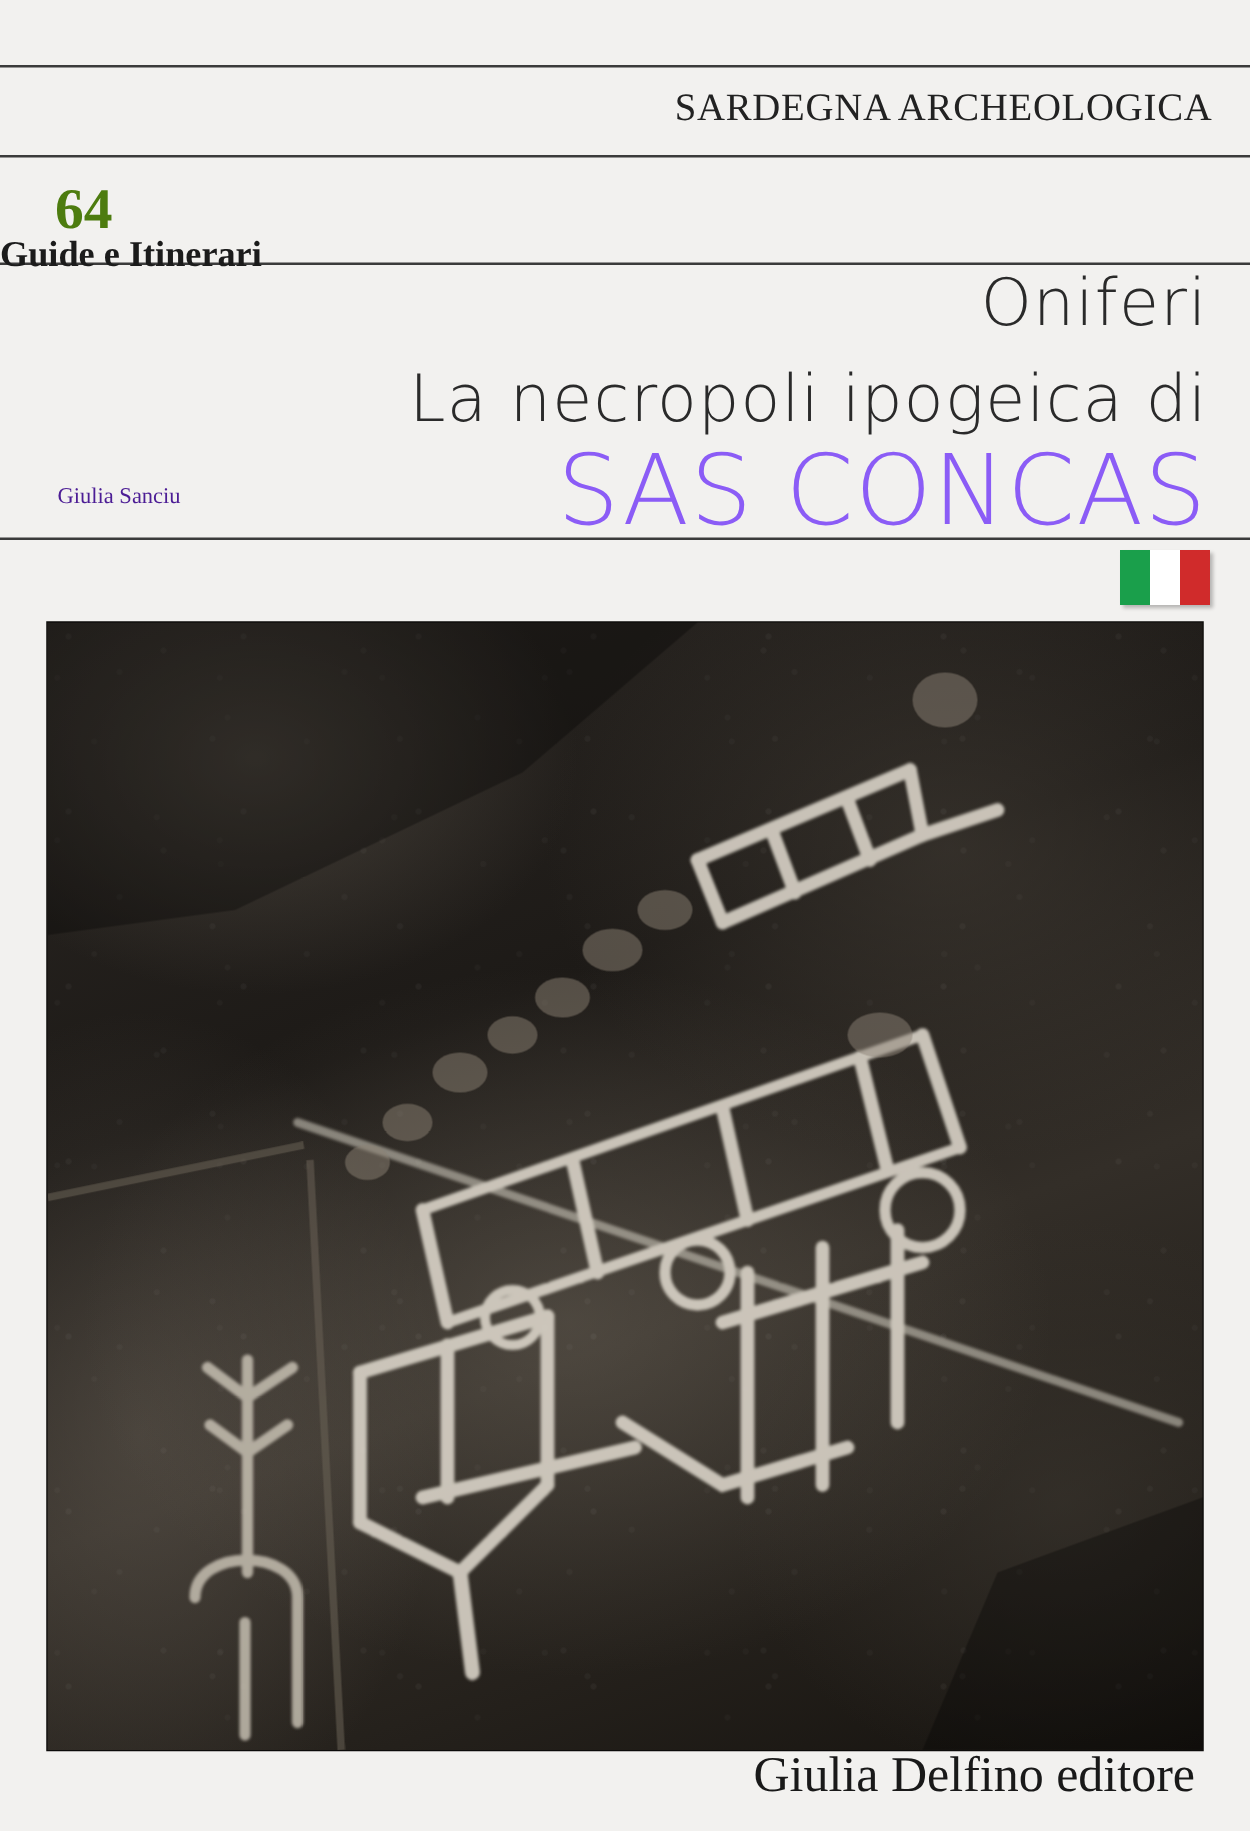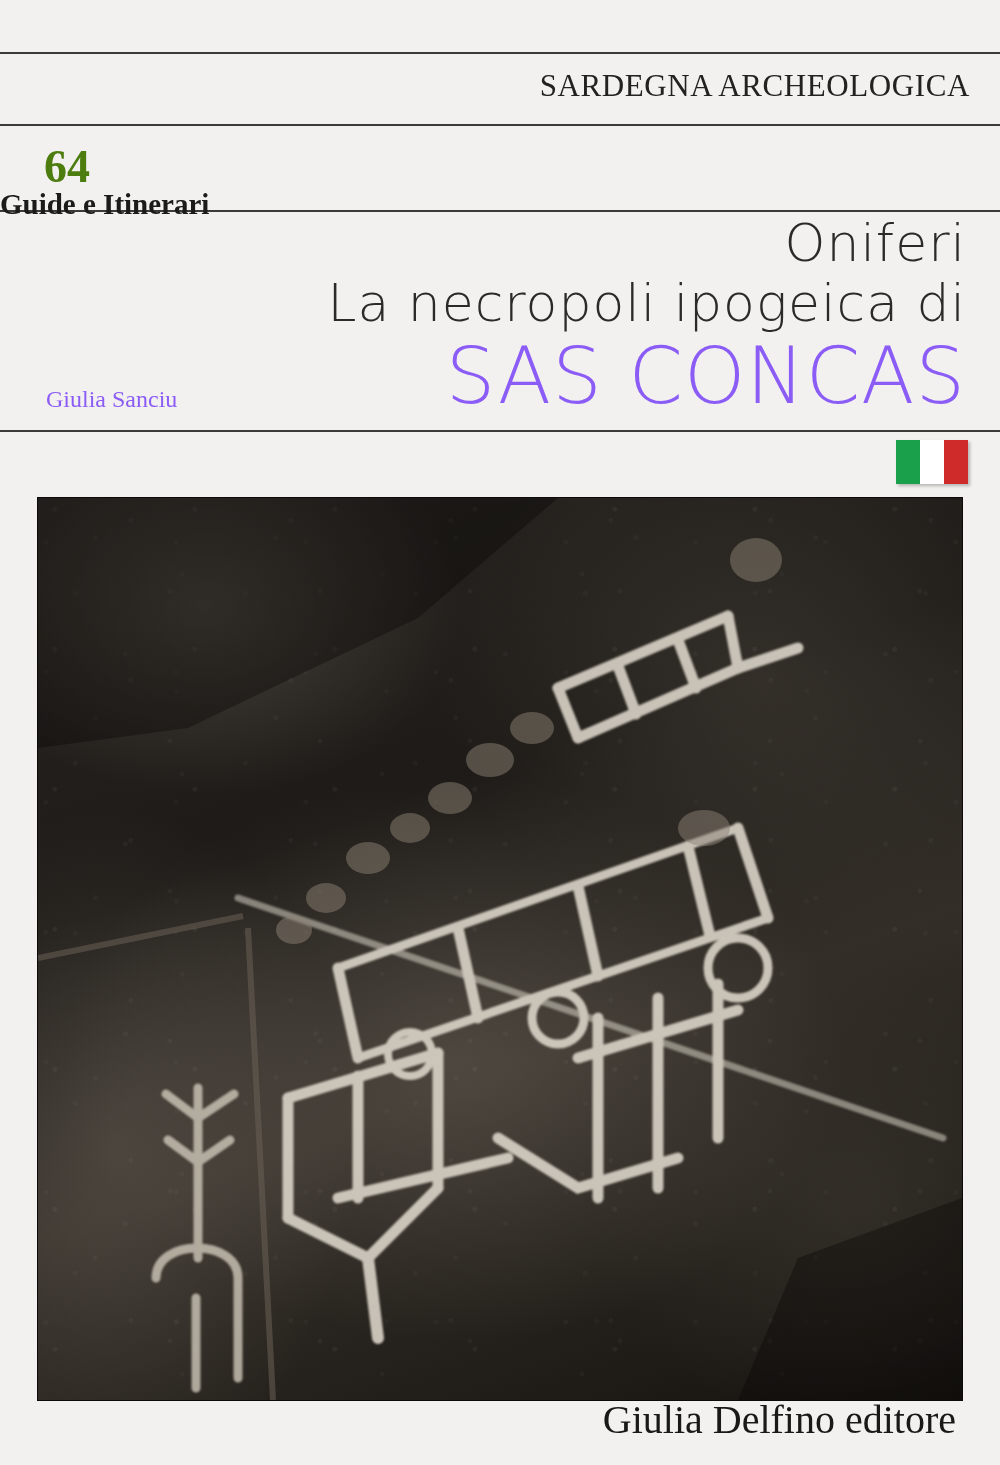--- a/index.html
+++ b/index.html
@@ -92,36 +92,36 @@
   }
   .title-line1 {
     font-size: 52px;
     line-height: 1.05;
     letter-spacing: 1px;
   }
   .title-line2 {
     font-size: 52px;
     line-height: 1.12;
     letter-spacing: 1px;
-    margin-top: 3px;
+    margin-top: 20px;
   }
   .title-main {
     font-size: 78px;
     line-height: 1.05;
     letter-spacing: 1px;
     margin-top: 4px;
     color: #8b5cf6;
   }
 
   .author {
     position: absolute;
     left: 46px;
     top: 386px;
-    font-size: 24px;
-    color: #8b5cf6;
+    font-size: 18px;
+    color: #4c1d95;
     font-family: "Liberation Serif", serif;
   }
 
   
   .flag {
     position: absolute;
     right: 32px;
     top: 440px;
     width: 72px;
     height: 44px;

